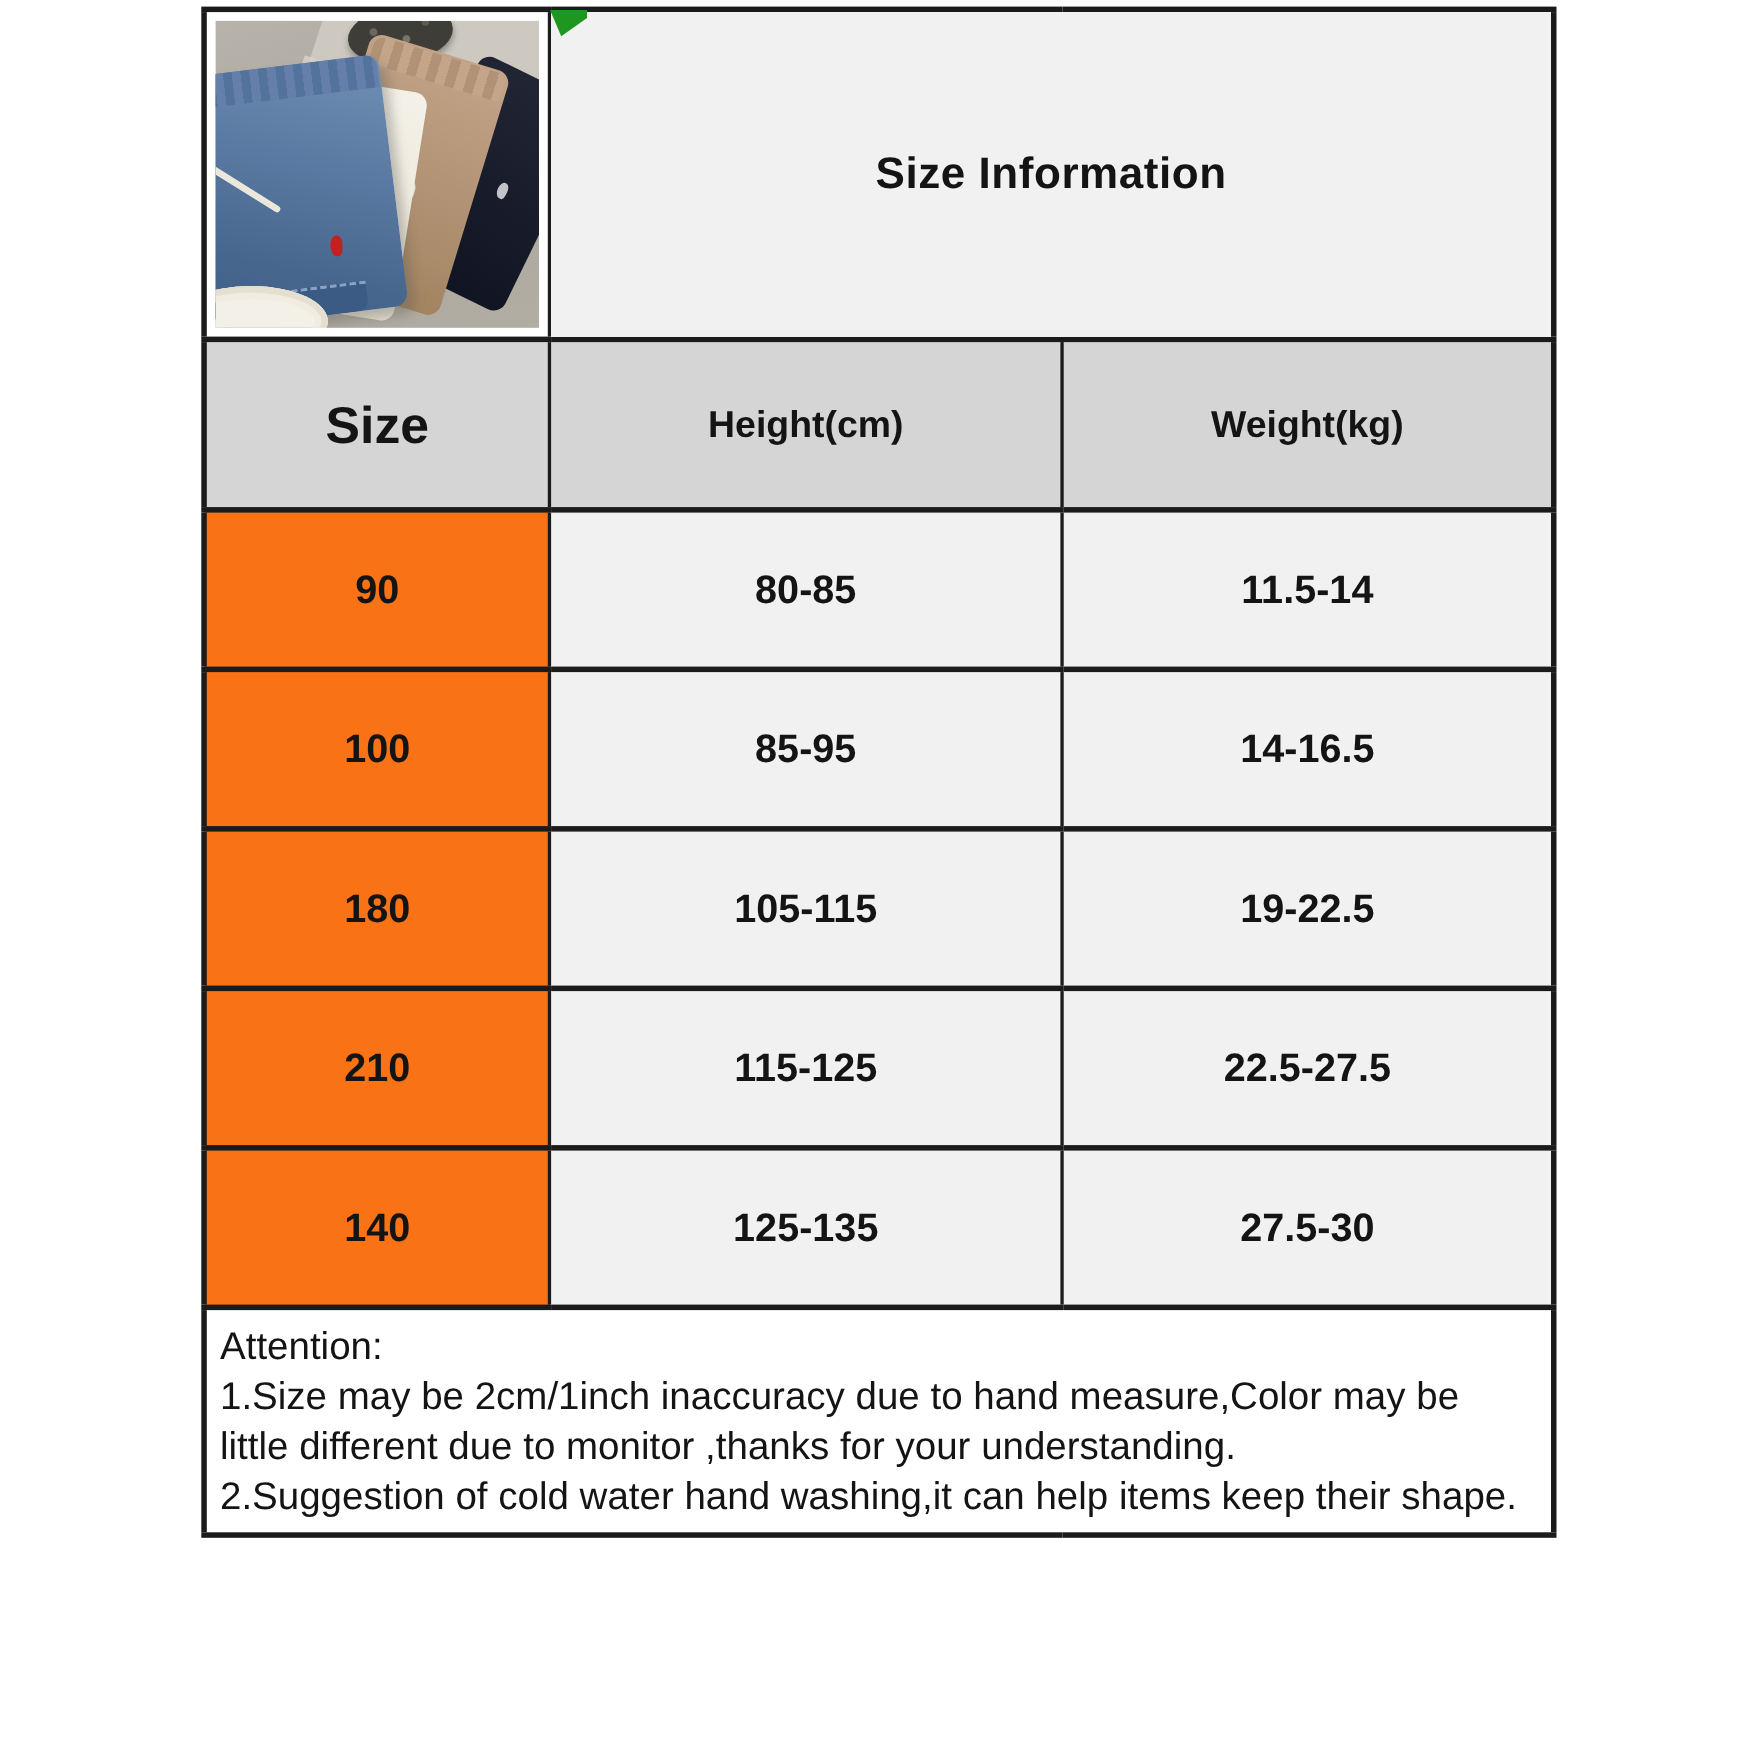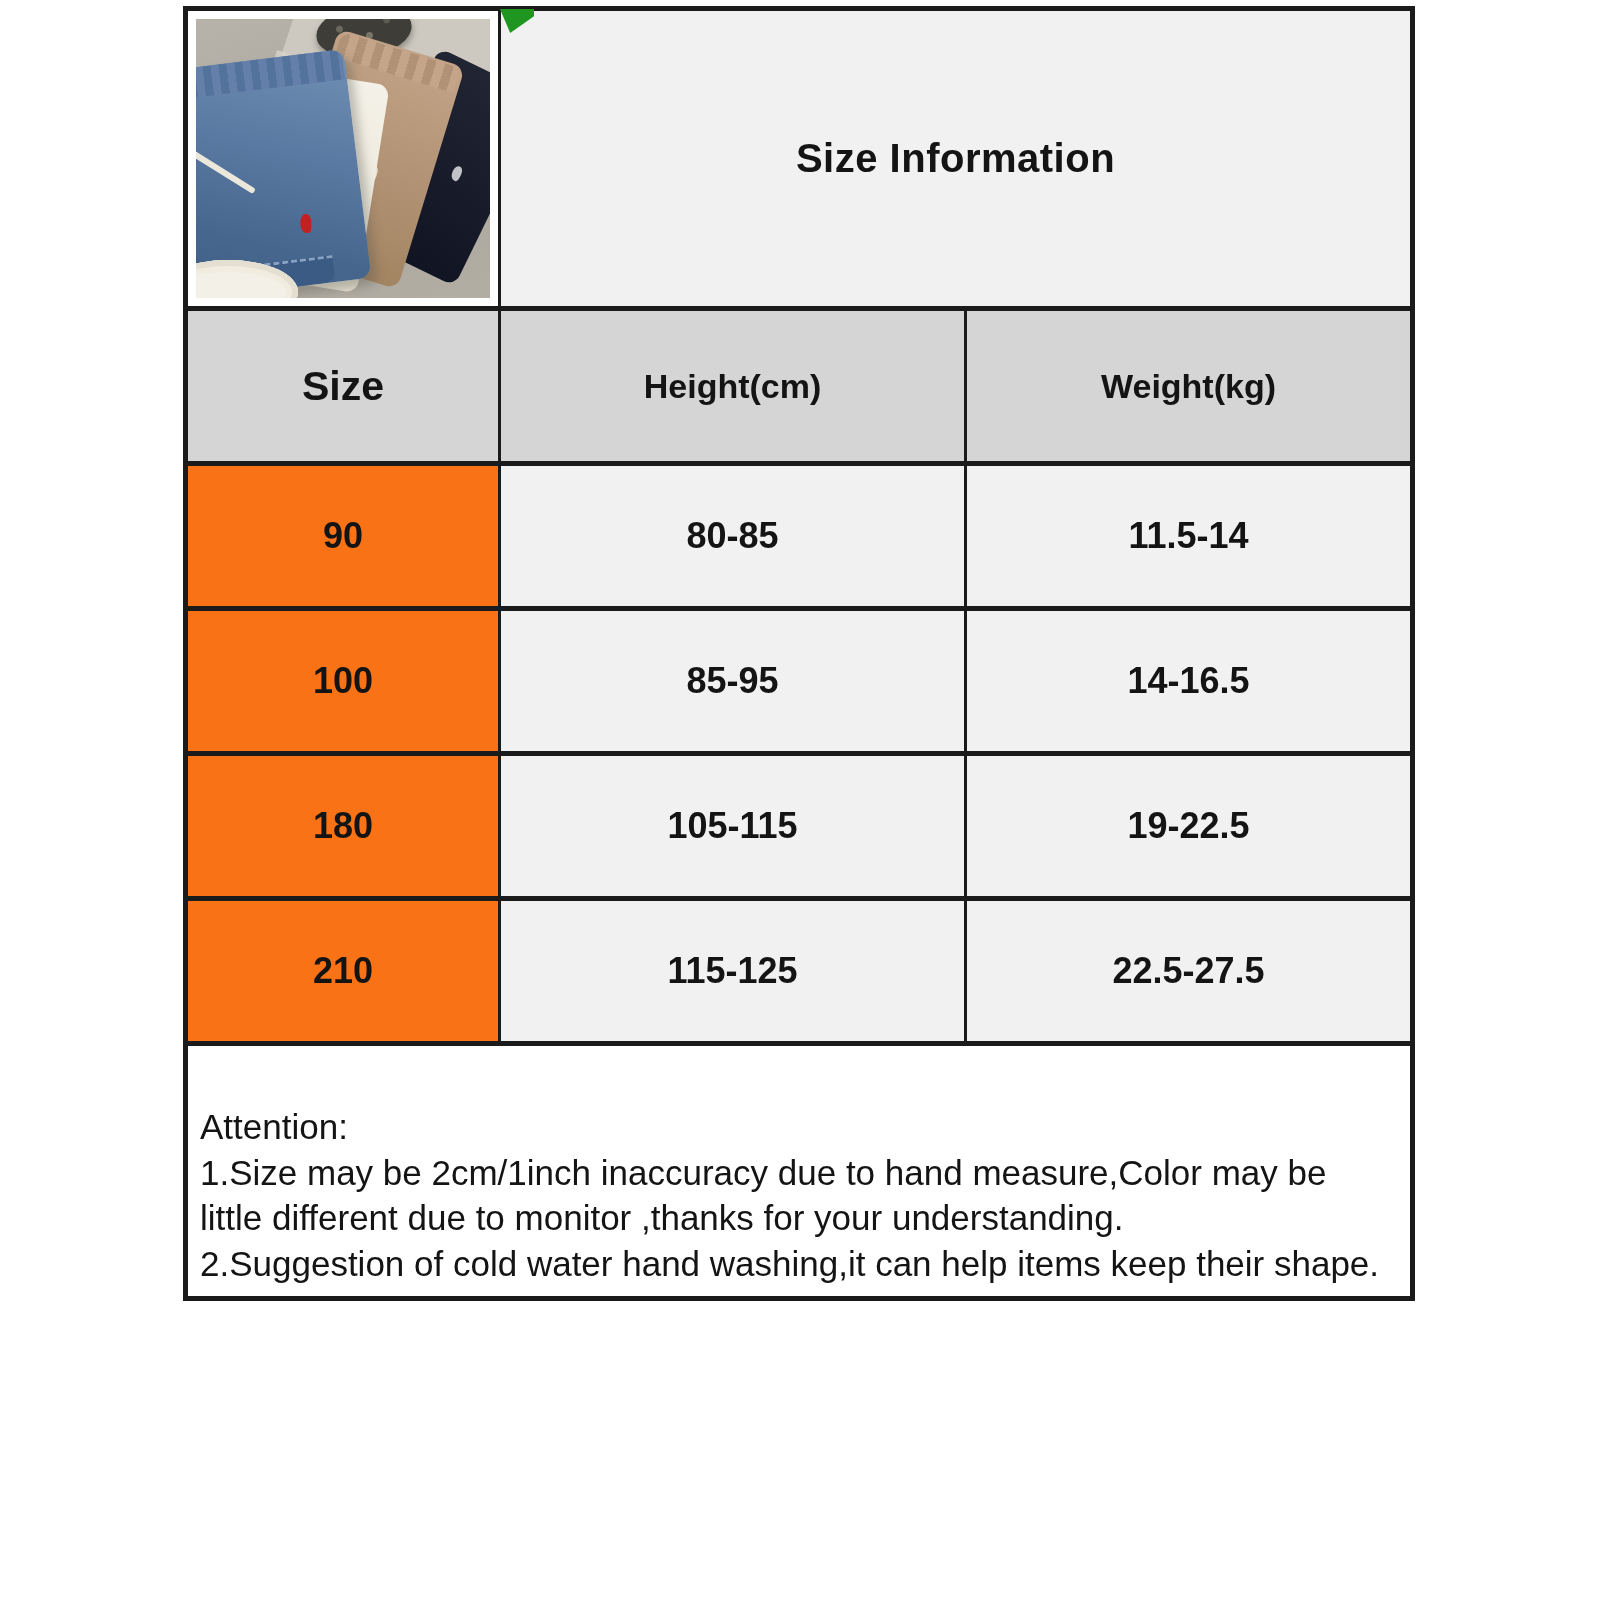--- a/index.html
+++ b/index.html
@@ -25,26 +25,26 @@
   td.photo-cell{background:#ffffff;padding:8px;vertical-align:middle;}
   td.title-cell{background:#f1f1f1;text-align:center;vertical-align:middle;position:relative;}
   .main-title{font-size:40px;font-weight:bold;letter-spacing:0.5px;}
   .green-corner{
     position:absolute;left:-1px;top:-2px;width:34px;height:24px;
     background:#1e9620;
     clip-path:polygon(0 0,100% 0,100% 30%,30% 100%);
   }
 
   th.col-head{background:#d5d5d5;font-size:34px;font-weight:bold;text-align:center;vertical-align:middle;}
-  th.size-head{font-size:41px;}
+  th.size-head{font-size:47px;}
   td.size-cell{background:#f97316;font-size:36px;font-weight:bold;text-align:center;vertical-align:middle;}
   td.val-cell{background:#f1f1f1;font-size:36px;font-weight:bold;text-align:center;vertical-align:middle;}
 
   td.attention-cell{background:#ffffff;vertical-align:top;padding:10px 12px;}
-  .attention-heading{font-size:35px;line-height:1.3;margin-top:48px;}
+  .attention-heading{font-size:35px;line-height:1.3;}
   .attention-note{font-size:35px;line-height:1.3;}
 
   
   .photo{
     position:relative;width:100%;height:100%;overflow:hidden;
     background:linear-gradient(160deg,#b8b3aa 0%,#aca79e 50%,#b2ada3 100%);
   }
   .floor-light{
     position:absolute;right:-60px;top:-50px;width:260px;height:160px;
     background:#cdc9c0;transform:rotate(18deg);
@@ -177,20 +177,25 @@
         <tr class="data-row">
           <td class="size-cell">180</td>
           <td class="val-cell">105-115</td>
           <td class="val-cell">19-22.5</td>
         </tr>
         <tr class="data-row">
           <td class="size-cell">210</td>
           <td class="val-cell">115-125</td>
           <td class="val-cell">22.5-27.5</td>
         </tr>
+        <tr class="data-row">
+          <td class="size-cell">140</td>
+          <td class="val-cell">125-135</td>
+          <td class="val-cell">27.5-30</td>
+        </tr>
         <tr>
         <td class="attention-cell" colspan="3">
           <div class="attention-heading">Attention:</div>
           <div class="attention-note">1.Size may be 2cm/1inch inaccuracy due to hand measure,Color may be little different due to monitor ,thanks for your understanding.</div>
           <div class="attention-note">2.Suggestion of cold water hand washing,it can help items keep their shape.</div>
         </td>
       </tr>
     </tbody>
   </table>
 </div>

